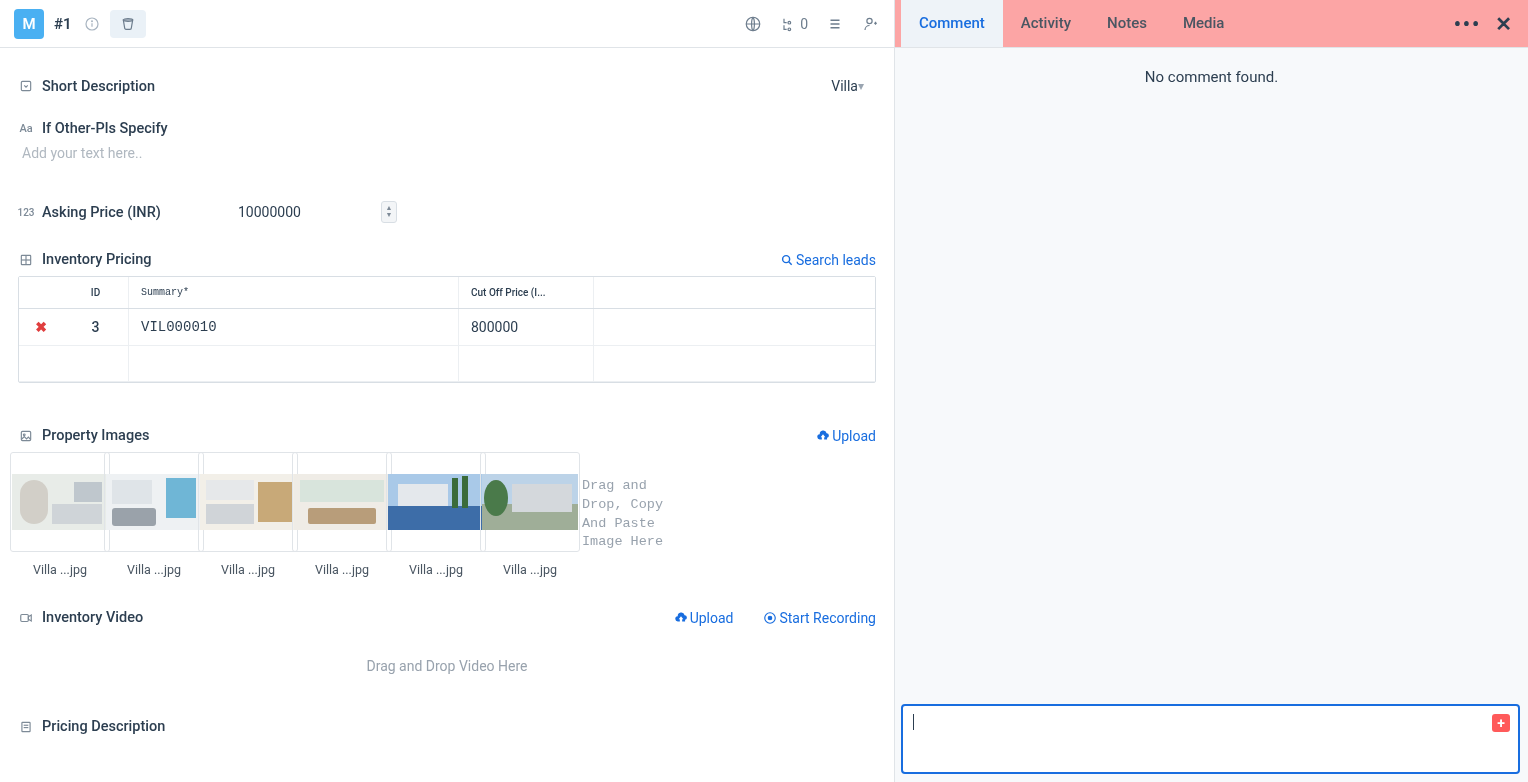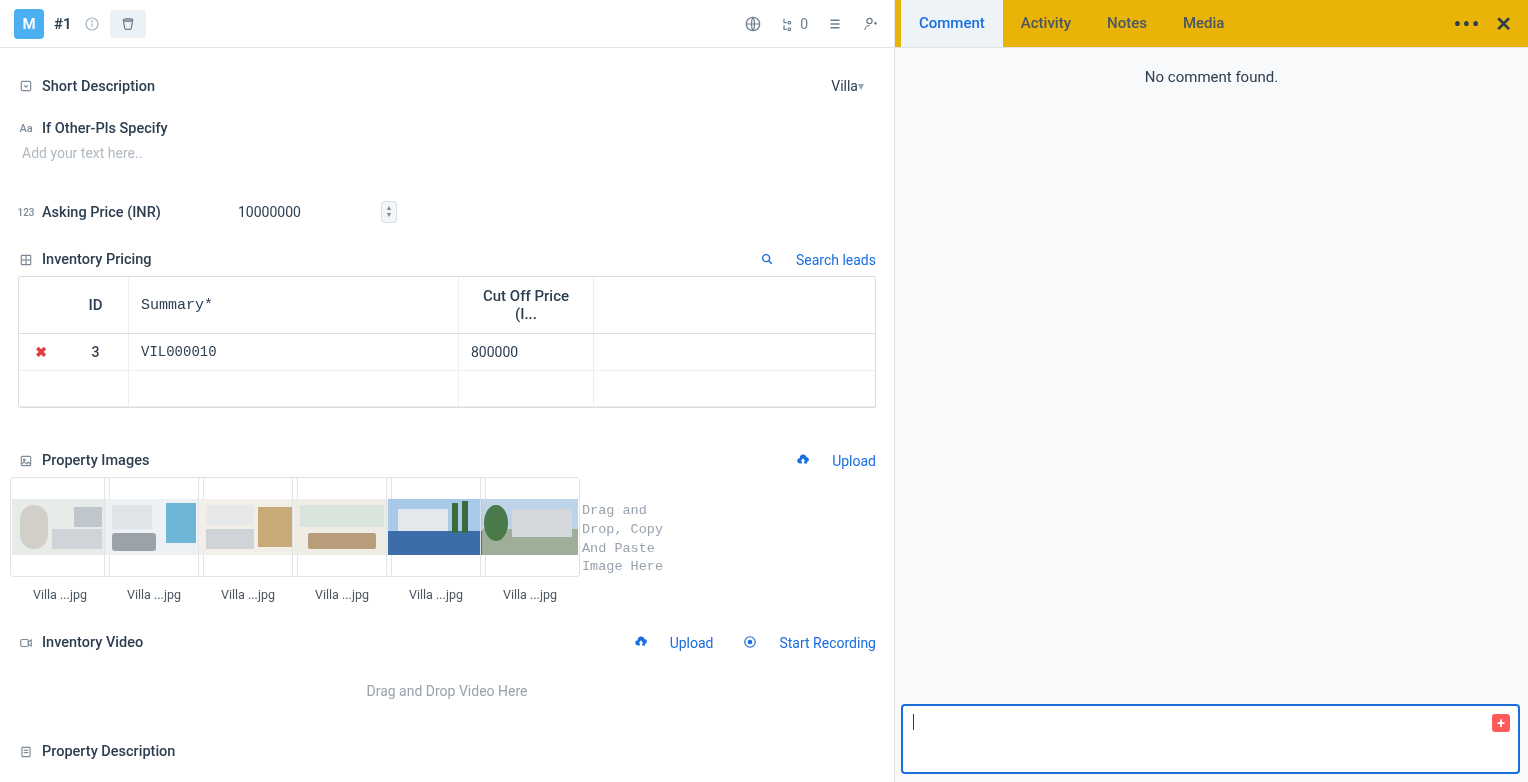--- a/index.html
+++ b/index.html
@@ -142,22 +142,22 @@
   .section-header {
     display: flex;
     align-items: center;
     justify-content: space-between;
     padding: 14px 0 8px 0;
   }
   .action-link {
     color: #186ddf;
     font-size: 14px;
     display: flex;
-    align-items: flex-start;
-    gap: 22px;
+    align-items: center;
+    gap: 2px;
     cursor: pointer;
   }
   
   .grid {
     border: 1px solid #d8dee4;
     border-radius: 2px;
     margin-bottom: 10px;
   }
   .grid-head, .grid-row {
     display: flex;
@@ -170,21 +170,21 @@
     padding: 10px 12px;
     border-right: 1px solid #eceff2;
     display: flex;
     align-items: center;
   }
   .cell.action { width: 44px; justify-content: center; border-right: none;}
   .cell.id { width: 66px; justify-content: center; font-weight:500;}
   .cell.summary { width: 330px; font-family: Liberation Mono, monospace; }
   .cell.cutoff { width: 135px; }
   .cell.trail { flex:1; border-right: none;}
-  .grid-head .cell { font-weight: 500; font-size: 15px; color:#2c3e50; text-align:center;}
+  .grid-head .cell { font-weight: 500; font-size: 10px; color:#2c3e50; text-align:center;}
   .grid-row { border-bottom: 1px solid #eceff2; }
   .grid-row .cell { font-size: 14px; }
   .grid-empty { height: 36px; }
   .del-x { color: #e03e3e; font-weight: bold; cursor:pointer;}
   
   .thumbs {
     display: flex;
     gap: 10px;
     flex-wrap: wrap;
   }
@@ -222,21 +222,21 @@
     text-align: center;
     color: #98a2ad;
     padding: 24px 0;
   }
   
   .side-tabs {
     height: 48px;
     display: flex;
     align-items: stretch;
     border-bottom: 1px solid #e0e4e8;
-    background: #eab308;
+    background: #fca5a5;
     padding: 0 6px;
   }
   .side-tab {
     padding: 0 18px;
     display: flex;
     align-items: center;
     font-size: 15px;
     font-weight: 500;
     color: #4a5662;
     cursor: pointer;
@@ -567,21 +567,21 @@
 
       <div class="field-row" style="padding-top:20px;">
         <div class="field-label">
           <span class="ico">
             <svg width="14" height="14" viewBox="0 0 24 24" fill="none" stroke="currentColor" stroke-width="2">
                 <rect x="5" y="4" width="14" height="16" rx="1"></rect>
                 <line x1="8" y1="9" x2="16" y2="9"></line>
                 <line x1="8" y1="13" x2="16" y2="13"></line>
               </svg>
           </span>
-          <span>Property Description</span>
+          <span>Pricing Description</span>
         </div>
       </div>
 
     </div>
   </div>
 
   <div class="side-panel">
     <div class="side-tabs">
       <div class="side-tab active">Comment</div>
       <div class="side-tab">Activity</div>

